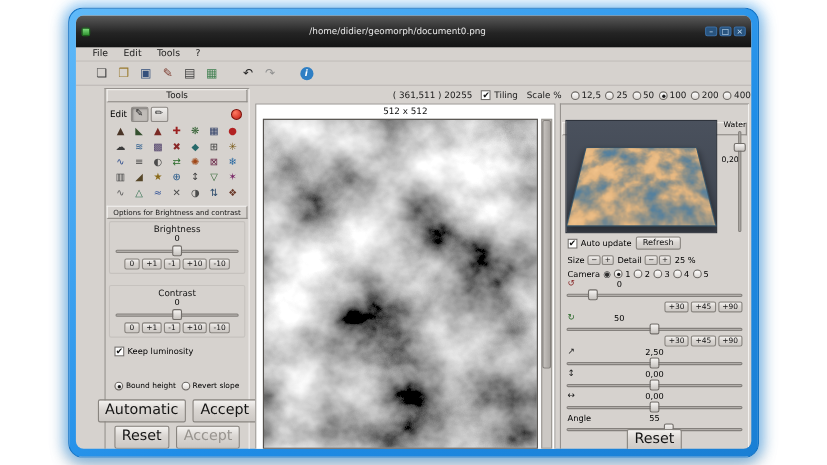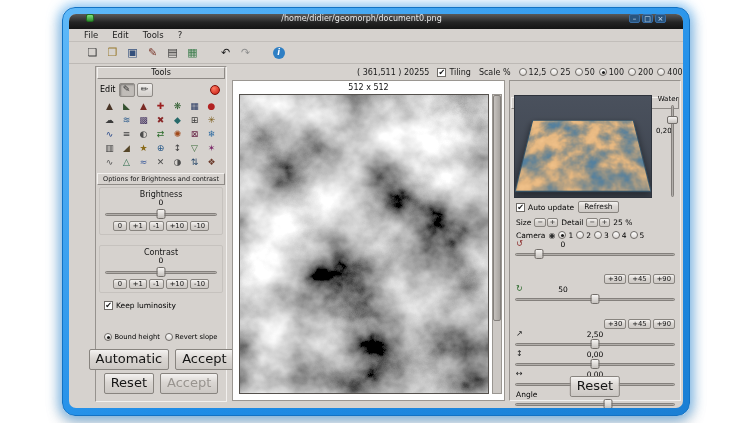--- a/index.html
+++ b/index.html
@@ -1,39 +1,39 @@
 <!DOCTYPE html>
 <html><head>
 <meta charset="utf-8">
 <style>
 *{margin:0;padding:0;box-sizing:border-box}
 body{width:752px;height:423px;background:#fff;font-family:"DejaVu Sans","Liberation Sans",sans-serif;overflow:hidden;position:relative}
 button{font-family:inherit;cursor:default}
 .screen{position:absolute;inset:0;background:#fff}
 .window{position:absolute;left:62px;top:7px;width:628px;height:409px;background:linear-gradient(150deg,#5fb9f9,#1f8de7 60%,#1a7fd4);border:1px solid #1272c4;border-radius:13px;box-shadow:0 0 12px 3px rgba(70,170,250,.6),0 6px 16px rgba(0,0,0,.28)}
 .win-inner{position:absolute;left:6px;top:6px;right:6px;bottom:7px;background:#d6d2ce;border-radius:7px;overflow:hidden;display:flex;flex-direction:column}
-.titlebar{height:15px;background:linear-gradient(#5a5a5a,#242424 55%,#141414);display:flex;padding:0 17px;gap:4px;flex:none}
+.titlebar{height:29px;background:linear-gradient(#5a5a5a,#242424 55%,#141414);display:flex;align-items:center;padding:0 5px;gap:4px;flex:none}
 .app-icon{width:8px;height:8px;border-radius:2px;background:linear-gradient(#7fe07f,#2f8f2f);border:1px solid #1e6e1e;flex:none}
 .title{flex:1;text-align:center;font-size:8px;color:#e9e9e9;white-space:nowrap;overflow:hidden}
 .win-controls{display:flex;gap:2px;flex:none}
 .wbtn{width:11px;height:9px;font-size:7px;line-height:9px;text-align:center;color:#cfe6fa;background:#29547e;border:1px solid #3a6ea5;border-radius:2px}
 .menubar{height:13px;display:flex;align-items:center;padding:0 8px;border-bottom:1px solid #c2beba;font-size:8.5px;color:#1c1c1c;flex:none}
 .menu-item{padding:0 7px}
 .toolbar{height:22px;display:flex;align-items:center;padding:0 14px;gap:1px;border-bottom:1px solid #bdb9b5;flex:none}
 .tbtn{width:19px;height:18px;background:none;border:none;display:flex;align-items:center;justify-content:center;padding:0}
 .tbtn.gap-before{margin-left:13px}
 .tglyph{font-size:11px;line-height:1}
 .tglyph.circled{background:#2f7fc4;color:#fff;width:12px;height:12px;border-radius:50%;font-size:8px;line-height:12px;text-align:center;font-style:italic;font-weight:bold}
 .main{position:relative;flex:1}
 
 .scale-row{position:absolute;left:288px;top:2px;height:13px;display:flex;align-items:center;gap:8px;font-size:8px;color:#1a1a1a;white-space:nowrap}
 .check{display:inline-flex;align-items:center;gap:3px}
 .cbox{width:9px;height:9px;background:#fff;border:1px solid #6e6a66;font-size:8px;line-height:8px;text-align:center;color:#101010;flex:none}
 .radio-group{display:inline-flex;align-items:center;gap:4px}
-.radio{display:inline-flex;align-items:flex-start;gap:2px}
+.radio{display:inline-flex;align-items:center;gap:2px}
 .rdot{width:8px;height:8px;border:1px solid #6e6a66;border-radius:50%;background:linear-gradient(#fff,#dcd8d4);position:relative;flex:none}
 .radio.selected .rdot::after{content:"";position:absolute;left:2px;top:2px;width:3px;height:3px;background:#1a1a1a;border-radius:50%}
 
 .tools-panel{position:absolute;left:26px;top:2px;width:132px;height:336px;border:1px solid;border-color:#96928e #f2f0ee #f2f0ee #96928e}
 .preview-panel{position:absolute;left:440px;top:16px;width:172px;height:321px;border:1px solid;border-color:#96928e #f2f0ee #f2f0ee #96928e}
 .strip{position:absolute;left:1px;right:1px;height:12px;background:#d6d2ce;border:1px solid;border-color:#f2f0ee #8e8a86 #8e8a86 #f2f0ee;font-size:8px;text-align:center;line-height:10px;color:#151515;overflow:hidden;white-space:nowrap}
 .strip.small{font-size:6.5px}
 
 .edit-row{position:absolute;left:4px;right:4px;top:15px;height:15px;display:flex;align-items:center;gap:3px;font-size:8px}
 .spacer{flex:1}
@@ -80,21 +80,21 @@
 .stepper{display:inline-flex;gap:1px}
 .camera-row{position:absolute;left:6px;right:2px;top:149px;height:10px;display:flex;align-items:center;gap:3px;font-size:7.5px}
 .camera-icon{font-size:8px;color:#2e2e2e}
 .camera-row .radio-group{gap:3px}
 .pv-sliders{position:absolute;left:5px;right:5px;top:160px}
 .pv-group{margin-bottom:2px}
 .pv-top{position:relative;height:8px;font-size:7.5px;line-height:8px}
 .pv-ico{position:absolute;left:1px;top:-1px;font-size:8px}
 .pv-lbl{position:absolute;left:1px;top:0}
 .pv-val{position:absolute;top:0;transform:translateX(-50%)}
-.pv-btns{display:flex;justify-content:flex-end;gap:2px;margin-top:15px;height:10px}
+.pv-btns{display:flex;justify-content:flex-end;gap:2px;margin-top:1px;height:10px}
 .pv-btns:empty{display:none}
 .pv-reset{position:absolute;bottom:3px;left:50%;transform:translateX(-50%)}
 .elabel{font-size:8px}
 .coords{font-size:8px}
 </style>
 </head>
 <body>
 
 <div class="screen">
   <div class="window">

